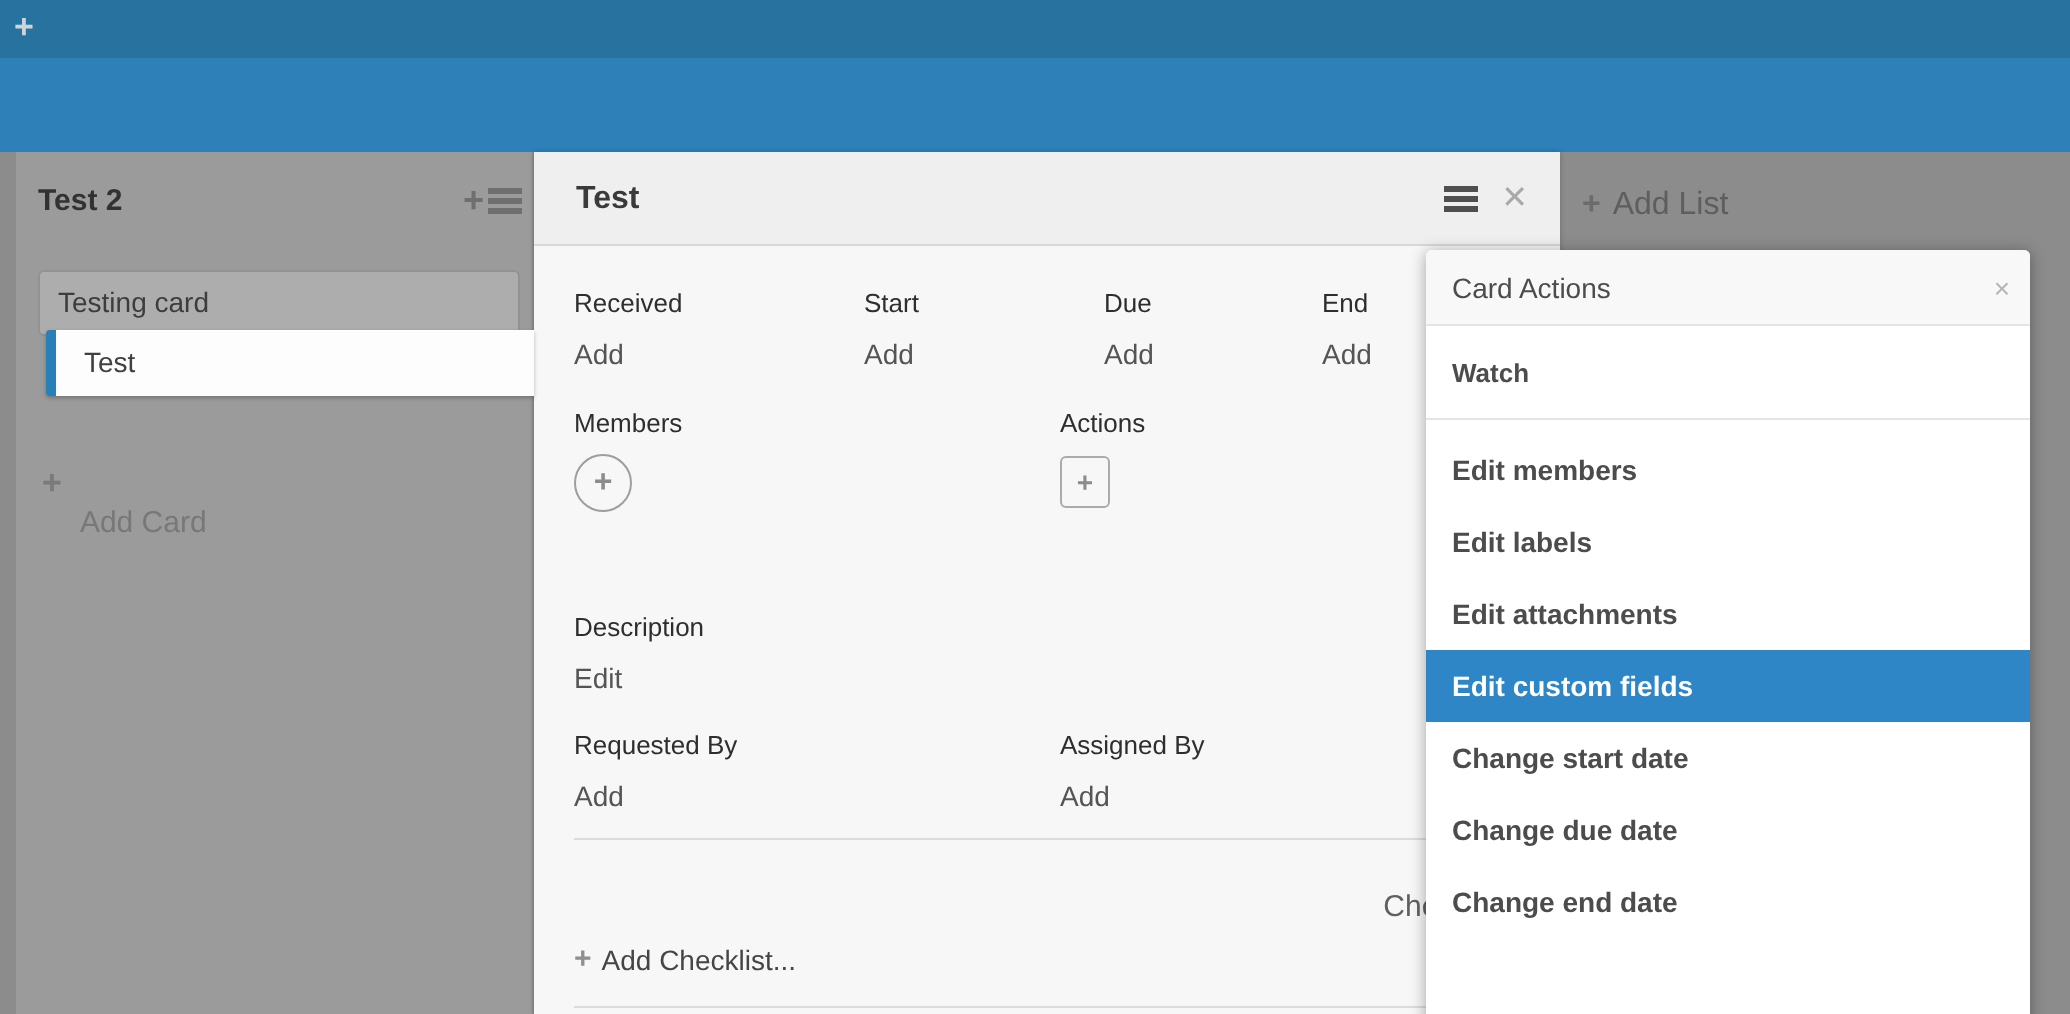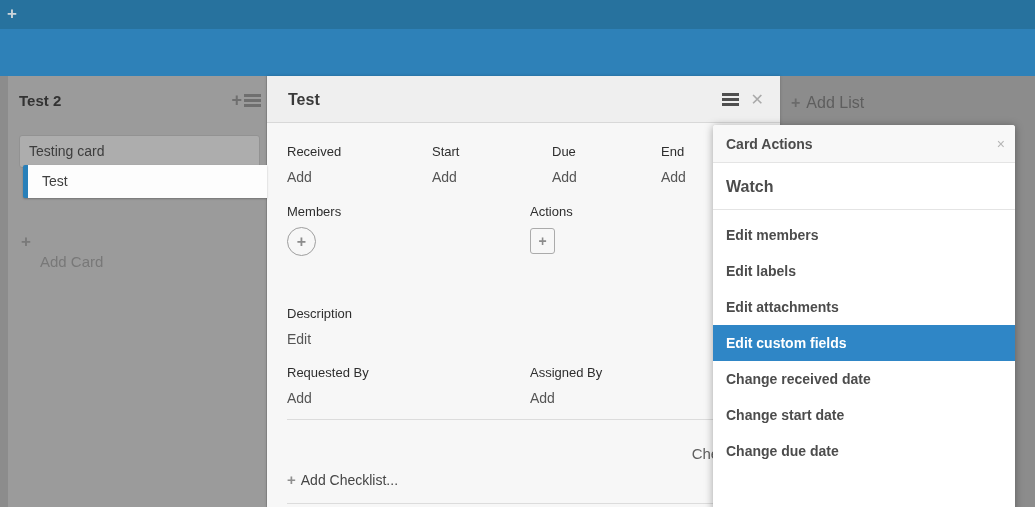--- a/index.html
+++ b/index.html
@@ -51,23 +51,23 @@
   .divider2 { border-top:1px solid #dcdcdc; margin-top:15px; }
 
   
   .add-list { position:absolute; left:791px; top:94px; display:flex; align-items:center; gap:6px; cursor:pointer; }
   .add-list .plus { font-size:16px; font-weight:bold; color:#6b6b6b; }
   .add-list .lbl { font-size:16px; color:#5e5e5e; }
 
   
   .popup { position:absolute; left:713px; top:125px; width:302px; height:400px; background:#ffffff; border-radius:3px; box-shadow:0 1px 8px rgba(0,0,0,0.35); z-index:5; }
   .popup-header { position:relative; height:38px; background:#f8f8f8; border-bottom:1px solid #e4e4e4; border-radius:3px 3px 0 0; }
-  .popup-title { position:absolute; left:13px; top:0; line-height:38px; font-size:14px; font-weight:bold; color:#4c4c4c; }
+  .popup-title { position:absolute; left:13px; top:0; line-height:38px; font-size:14px; font-weight:normal; color:#4c4c4c; }
   .popup-close { position:absolute; right:10px; top:0; line-height:38px; font-size:14px; color:#b5b5b5; cursor:pointer; }
-  .watch-row { height:47px; line-height:47px; padding-left:13px; font-size:16px; font-weight:bold; color:#4c4c4c; border-bottom:1px solid #e4e4e4; cursor:pointer; }
+  .watch-row { height:47px; line-height:47px; padding-left:13px; font-size:13px; font-weight:bold; color:#4c4c4c; border-bottom:1px solid #e4e4e4; cursor:pointer; }
   .menu { list-style:none; padding-top:7px; }
   .menu li { height:36px; line-height:36px; padding-left:13px; font-size:14px; font-weight:bold; color:#4c4c4c; cursor:pointer; }
   .menu li.highlighted { background:#2f86c6; color:#ffffff; }
 </style>
 </head>
 <body>
 
 <div class="page">
 
   <div class="navbar">
@@ -166,19 +166,19 @@
     <div class="popup-header">
       <span class="popup-title">Card Actions</span>
       <span class="popup-close">×</span>
     </div>
     <div class="watch-row">Watch</div>
     <ul class="menu">
       <li>Edit members</li>
       <li>Edit labels</li>
       <li>Edit attachments</li>
       <li class="highlighted">Edit custom fields</li>
-      <li>Change received date</li>
       <li>Change start date</li>
       <li>Change due date</li>
+      <li>Change end date</li>
     </ul>
   </div>
 
 </div>
 
 </body></html>

